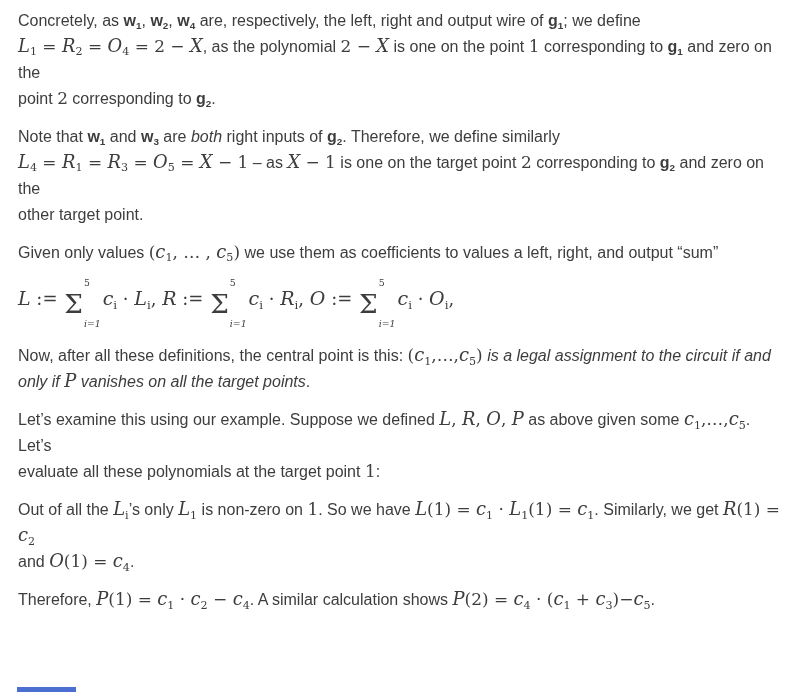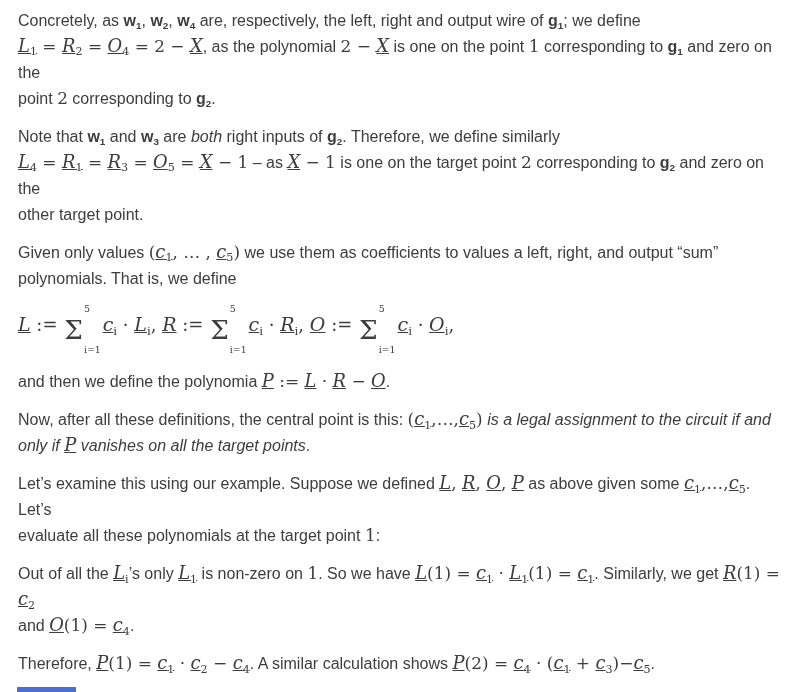--- a/index.html
+++ b/index.html
@@ -9,59 +9,58 @@
     font-family:"Liberation Sans",sans-serif;
     font-size:16px;color:#3d3d3d;
   }
   main{padding:8px 14px 0 18px;}
   p{margin:0 0 12px 0;line-height:26px;}
   p.formula{line-height:34px;font-size:17px;margin:4px 0 14px 0;}
   
   .seg-t{}
   .seg-i{font-style:italic;text-align:right;}
   .seg-b{font-weight:700;text-align:right;}
-  .seg-m{font-family:"DejaVu Serif",serif;font-style:italic;font-size:1.12em;line-height:1;text-decoration:underline;}
+  .seg-m{font-family:"DejaVu Serif",serif;font-style:italic;font-size:1.12em;line-height:1;}
   .seg-r{font-family:"DejaVu Serif",serif;font-size:1.06em;line-height:1;}
   sub{font-size:0.62em;font-style:normal;line-height:0;position:relative;vertical-align:baseline;bottom:-0.28em;}
   .seg-m sub,.seg-r sub{font-family:"DejaVu Serif",serif;}
   .seg-b sub{font-weight:700;}
   
   .sum{display:inline-flex;align-items:center;vertical-align:-0.42em;margin:0 2px 0 1px;line-height:1;}
   .sigma{font-family:"DejaVu Serif",serif;font-size:1.55em;line-height:0.85;}
   .lims{display:inline-flex;flex-direction:column;justify-content:center;
         font-family:"DejaVu Serif",serif;font-size:0.55em;line-height:1.15;margin-left:1px;text-align:left;}
-  .lsub{margin-top:30px;}
+  .lsub{font-style:italic;margin-top:30px;}
   
   .cutoff-bar{position:absolute;left:17px;bottom:0;width:59px;height:5px;}
 </style>
 </head>
 <body style="color: rgb(61, 61, 61); background: rgb(255, 255, 255);">
 
 <main>
     <p><span class="seg-t">Concretely, as </span><span class="seg-b">w<sub>1</sub></span><span class="seg-t">, </span><span class="seg-b">w<sub>2</sub></span><span class="seg-t">, </span><span class="seg-b">w<sub>4</sub></span><span class="seg-t"> are, respectively, the left, right and output wire of </span><span class="seg-b">g<sub>1</sub></span><span class="seg-t">; we define</span><br><span class="seg-m">L<sub>1</sub></span><span class="seg-r"> = </span><span class="seg-m">R<sub>2</sub></span><span class="seg-r"> = </span><span class="seg-m">O<sub>4</sub></span><span class="seg-r"> = 2 − </span><span class="seg-m">X</span><span class="seg-t">, as the polynomial </span><span class="seg-r">2 − </span><span class="seg-m">X</span><span class="seg-t"> is one on the point </span><span class="seg-r">1</span><span class="seg-t"> corresponding to </span><span class="seg-b">g<sub>1</sub></span><span class="seg-t"> and zero on the</span><br><span class="seg-t">point </span><span class="seg-r">2</span><span class="seg-t"> corresponding to </span><span class="seg-b">g<sub>2</sub></span><span class="seg-t">.</span></p>
     <p><span class="seg-t">Note that </span><span class="seg-b">w<sub>1</sub></span><span class="seg-t"> and </span><span class="seg-b">w<sub>3</sub></span><span class="seg-t"> are </span><span class="seg-i">both</span><span class="seg-t"> right inputs of </span><span class="seg-b">g<sub>2</sub></span><span class="seg-t">. Therefore, we define similarly</span><br><span class="seg-m">L<sub>4</sub></span><span class="seg-r"> = </span><span class="seg-m">R<sub>1</sub></span><span class="seg-r"> = </span><span class="seg-m">R<sub>3</sub></span><span class="seg-r"> = </span><span class="seg-m">O<sub>5</sub></span><span class="seg-r"> = </span><span class="seg-m">X</span><span class="seg-r"> − 1</span><span class="seg-t"> – as </span><span class="seg-m">X</span><span class="seg-r"> − 1</span><span class="seg-t"> is one on the target point </span><span class="seg-r">2</span><span class="seg-t"> corresponding to </span><span class="seg-b">g<sub>2</sub></span><span class="seg-t"> and zero on the</span><br><span class="seg-t">other target point.</span></p>
-    <p><span class="seg-t">Given only values </span><span class="seg-r">(</span><span class="seg-m">c<sub>1</sub></span><span class="seg-r">, … , </span><span class="seg-m">c<sub>5</sub></span><span class="seg-r">)</span><span class="seg-t"> we use them as coefficients to values a left, right, and output “sum”</span><br><span class="seg-t">polynomials. That is, we define</span></p>
+    <p><span class="seg-t">Given only values </span><span class="seg-r">(</span><span class="seg-m">c<sub>1</sub></span><span class="seg-r">, … , </span><span class="seg-m">c<sub>5</sub></span><span class="seg-r">)</span><span class="seg-t"> we use them as coefficients to values a left, right, and output “sum”</span><br></p>
     <p class="formula"><span class="seg-m">L</span><span class="seg-r"> := </span><span class="sum">
         <span class="sigma">Σ</span>
         <span class="lims">
           <span class="lsup">5</span>
           <span class="lsub">i=1</span>
         </span>
       </span><span class="seg-m">c<sub>i</sub></span><span class="seg-r"> · </span><span class="seg-m">L<sub>i</sub></span><span class="seg-r">, </span><span class="seg-m">R</span><span class="seg-r"> := </span><span class="sum">
         <span class="sigma">Σ</span>
         <span class="lims">
           <span class="lsup">5</span>
           <span class="lsub">i=1</span>
         </span>
       </span><span class="seg-m">c<sub>i</sub></span><span class="seg-r"> · </span><span class="seg-m">R<sub>i</sub></span><span class="seg-r">, </span><span class="seg-m">O</span><span class="seg-r"> := </span><span class="sum">
         <span class="sigma">Σ</span>
         <span class="lims">
           <span class="lsup">5</span>
           <span class="lsub">i=1</span>
         </span>
       </span><span class="seg-m">c<sub>i</sub></span><span class="seg-r"> · </span><span class="seg-m">O<sub>i</sub></span><span class="seg-r">,</span></p>
-    <p><span class="seg-t">and then we define the polynomia </span><span class="seg-m">P</span><span class="seg-r"> := </span><span class="seg-m">L</span><span class="seg-r"> · </span><span class="seg-m">R</span><span class="seg-r"> − </span><span class="seg-m">O</span><span class="seg-t">.</span></p>
     <p><span class="seg-t">Now, after all these definitions, the central point is this: </span><span class="seg-r">(</span><span class="seg-m">c<sub>1</sub></span><span class="seg-r">,…,</span><span class="seg-m">c<sub>5</sub></span><span class="seg-r">)</span><span class="seg-i"> is a legal assignment to the circuit if and</span><br><span class="seg-i">only if </span><span class="seg-m">P</span><span class="seg-i"> vanishes on all the target points</span><span class="seg-t">.</span></p>
     <p><span class="seg-t">Let’s examine this using our example. Suppose we defined </span><span class="seg-m">L</span><span class="seg-r">, </span><span class="seg-m">R</span><span class="seg-r">, </span><span class="seg-m">O</span><span class="seg-r">, </span><span class="seg-m">P</span><span class="seg-t"> as above given some </span><span class="seg-m">c<sub>1</sub></span><span class="seg-r">,…,</span><span class="seg-m">c<sub>5</sub></span><span class="seg-t">. Let’s</span><br><span class="seg-t">evaluate all these polynomials at the target point </span><span class="seg-r">1</span><span class="seg-t">:</span></p>
     <p><span class="seg-t">Out of all the </span><span class="seg-m">L<sub>i</sub></span><span class="seg-t">’s only </span><span class="seg-m">L<sub>1</sub></span><span class="seg-t"> is non-zero on </span><span class="seg-r">1</span><span class="seg-t">. So we have </span><span class="seg-m">L</span><span class="seg-r">(1) = </span><span class="seg-m">c<sub>1</sub></span><span class="seg-r"> · </span><span class="seg-m">L<sub>1</sub></span><span class="seg-r">(1) = </span><span class="seg-m">c<sub>1</sub></span><span class="seg-t">. Similarly, we get </span><span class="seg-m">R</span><span class="seg-r">(1) = </span><span class="seg-m">c<sub>2</sub></span><br><span class="seg-t">and </span><span class="seg-m">O</span><span class="seg-r">(1) = </span><span class="seg-m">c<sub>4</sub></span><span class="seg-t">.</span></p>
     <p><span class="seg-t">Therefore, </span><span class="seg-m">P</span><span class="seg-r">(1) = </span><span class="seg-m">c<sub>1</sub></span><span class="seg-r"> · </span><span class="seg-m">c<sub>2</sub></span><span class="seg-r"> − </span><span class="seg-m">c<sub>4</sub></span><span class="seg-t">. A similar calculation shows </span><span class="seg-m">P</span><span class="seg-r">(2) = </span><span class="seg-m">c<sub>4</sub></span><span class="seg-r"> · (</span><span class="seg-m">c<sub>1</sub></span><span class="seg-r"> + </span><span class="seg-m">c<sub>3</sub></span><span class="seg-r">)−</span><span class="seg-m">c<sub>5</sub></span><span class="seg-t">.</span></p>
   </main>
 <div class="cutoff-bar" style="background: rgb(74, 111, 208);"></div>
 
 </body></html>

